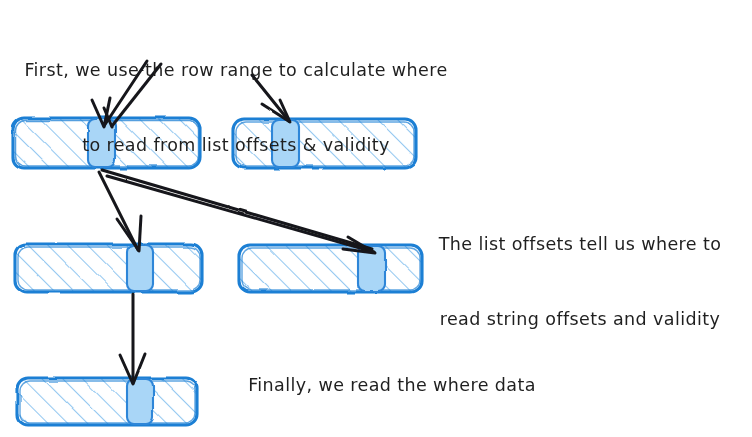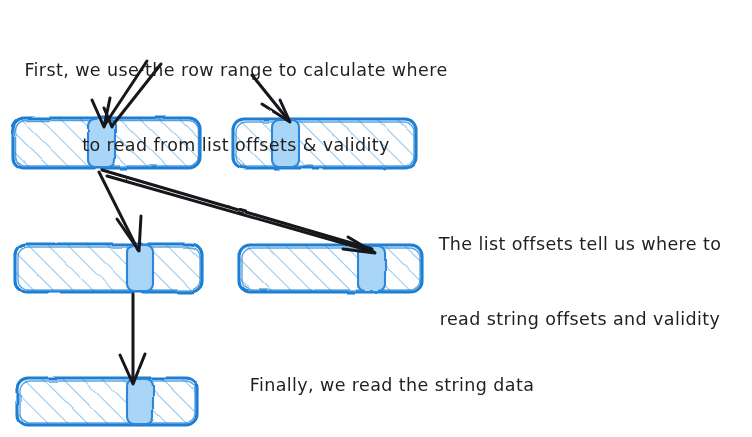--- a/index.html
+++ b/index.html
@@ -158,20 +158,20 @@
     <span class="ln">The list offsets tell us where to</span>
     <span class="ln">read string offsets and validity</span>
   </div>
 
   <div class="annot" id="note-top">
     <span class="ln">First, we use the row range to calculate where</span>
     <span class="ln">to read from list offsets &amp; validity</span>
   </div>
 
   <div class="annot" id="note-finally">
-    <span class="ln">Finally, we read the string data</span>
+    <span class="ln">Finally, we read the where data</span>
   </div>
 
   <div class="annot" id="note-iops">
     
   </div>
 
 </div>
 
 </body></html>

